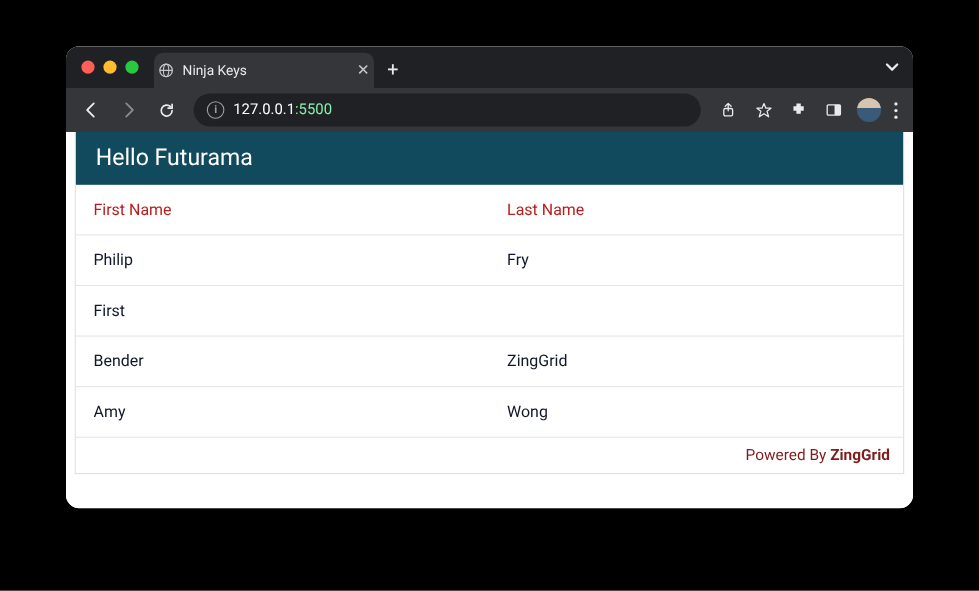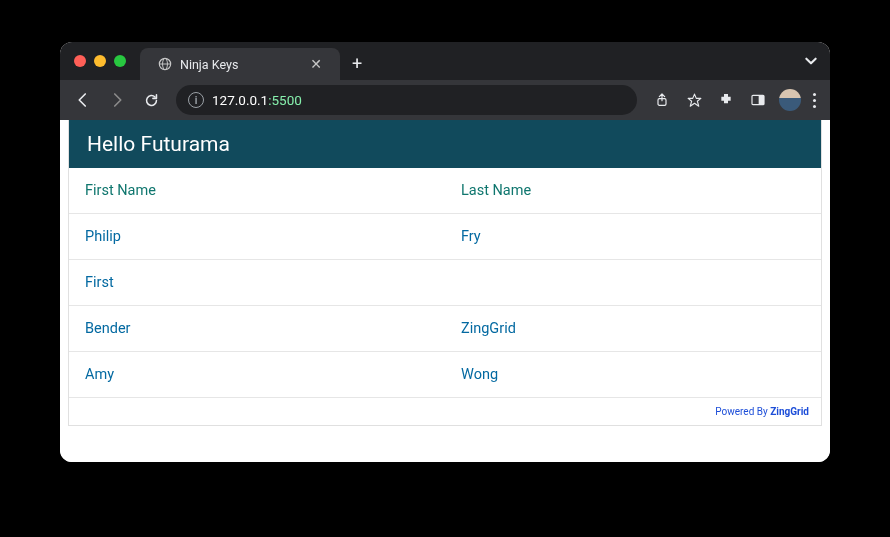--- a/index.html
+++ b/index.html
@@ -46,21 +46,21 @@
   .t-red { background: #ff5f57; }
   .t-yel { background: #febc2e; }
   .t-grn { background: #28c840; }
   .tab {
     display: flex;
     align-items: center;
     background: #35363a;
     color: #e8eaed;
     height: 32px;
     border-radius: 8px 8px 0 0;
-    padding: 0 18px;
+    padding: 0 4px;
     font-size: 12.5px;
     gap: 8px;
     width: 200px;
     position: relative;
     margin-top: 6px;
   }
   .tab .globe {
     width: 14px; height: 14px; flex: 0 0 14px;
   }
   .tab .title { flex: 1; white-space: nowrap; overflow: hidden; text-overflow: ellipsis; }
@@ -152,30 +152,30 @@
   }
   .row {
     display: flex;
     border-bottom: 1px solid #e6e6e6;
   }
   .row:last-child { border-bottom: none; }
   .cell {
     flex: 1;
     padding: 14px 16px;
     font-size: 14.5px;
-    color: #0369a1;
+    color: #0f172a;
   }
   .headrow .cell {
-    color: #0f766e;
+    color: #b91c1c;
   }
   .footer {
     text-align: right;
-    font-size: 10px;
+    font-size: 14px;
     padding: 8px 12px;
-    color: #1d4ed8;
+    color: #7f1d1d;
   }
   .footer b { font-weight: 700; }
   svg { display: block; }
 </style>
 </head>
 <body>
 
 <div class="window">
 
   <div class="tabstrip">

